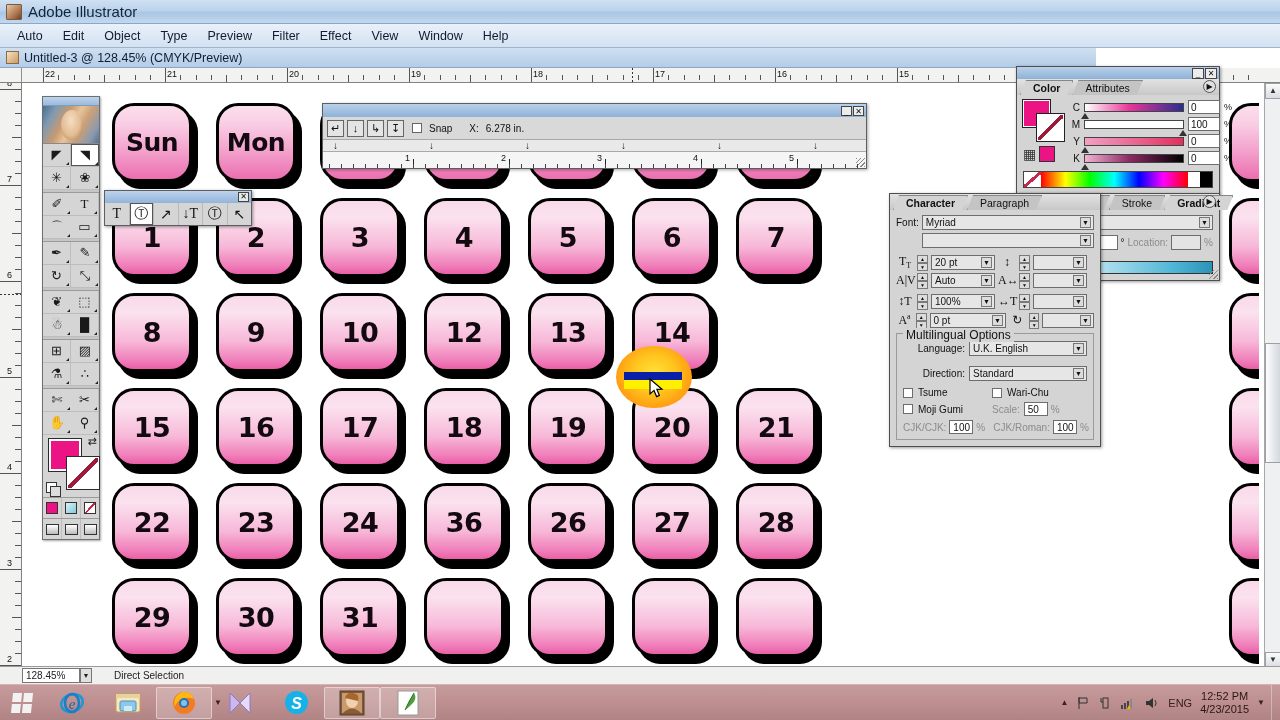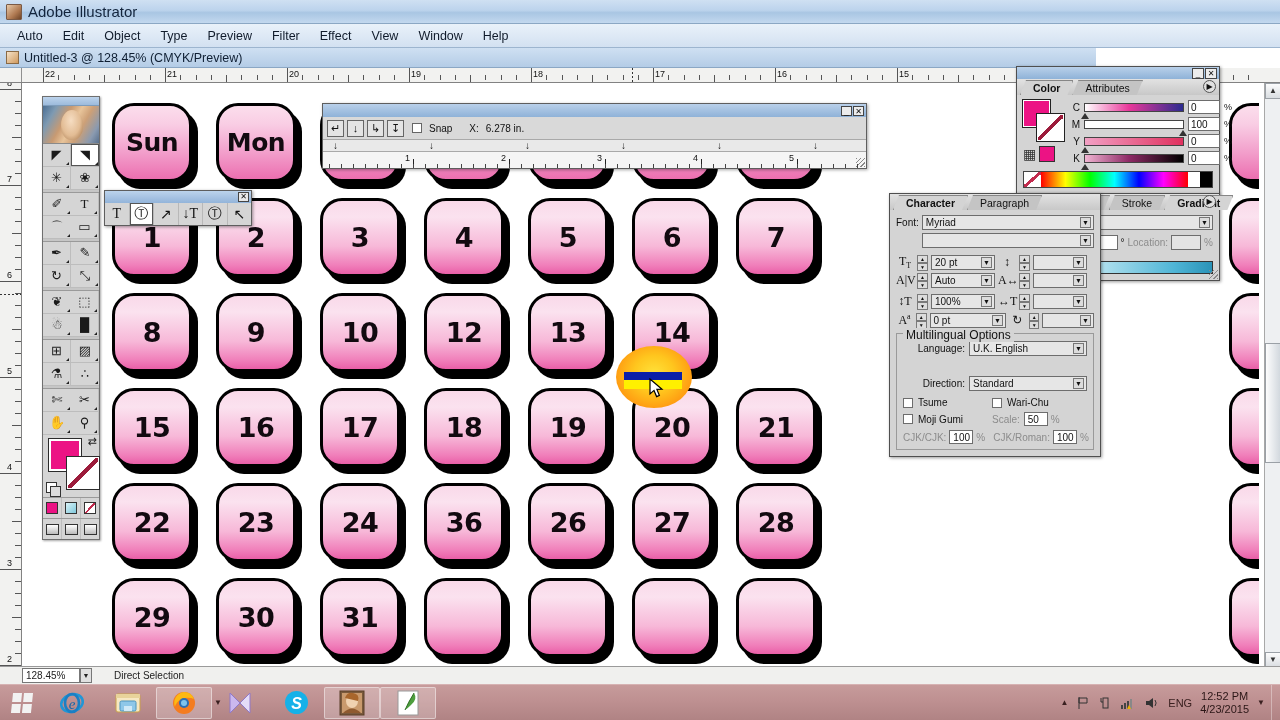--- a/index.html
+++ b/index.html
@@ -1176,21 +1176,21 @@
         </div>
       <div class="dd" style="width:54px;">
         <span></span>
         <span class="arw">▼</span>
       </div>
     </div>
 
     <div class="grpbox">
       <div class="lg">Multilingual Options</div>
 
-      <div style="display:flex;align-items:center;gap:4px;margin-bottom:20px;">
+      <div style="display:flex;align-items:center;gap:4px;margin-bottom:10px;">
         <div class="lbl" style="width:62px;text-align:right;">Language:</div>
         <div class="dd" style="flex:1;">
           <span>U.K. English</span>
           <span class="arw">▼</span>
         </div>
       </div>
 
       <div style="display:flex;align-items:center;gap:4px;margin-bottom:6px;">
         <div class="lbl" style="width:62px;text-align:right;">Direction:</div>
         <div class="dd" style="flex:1;">

